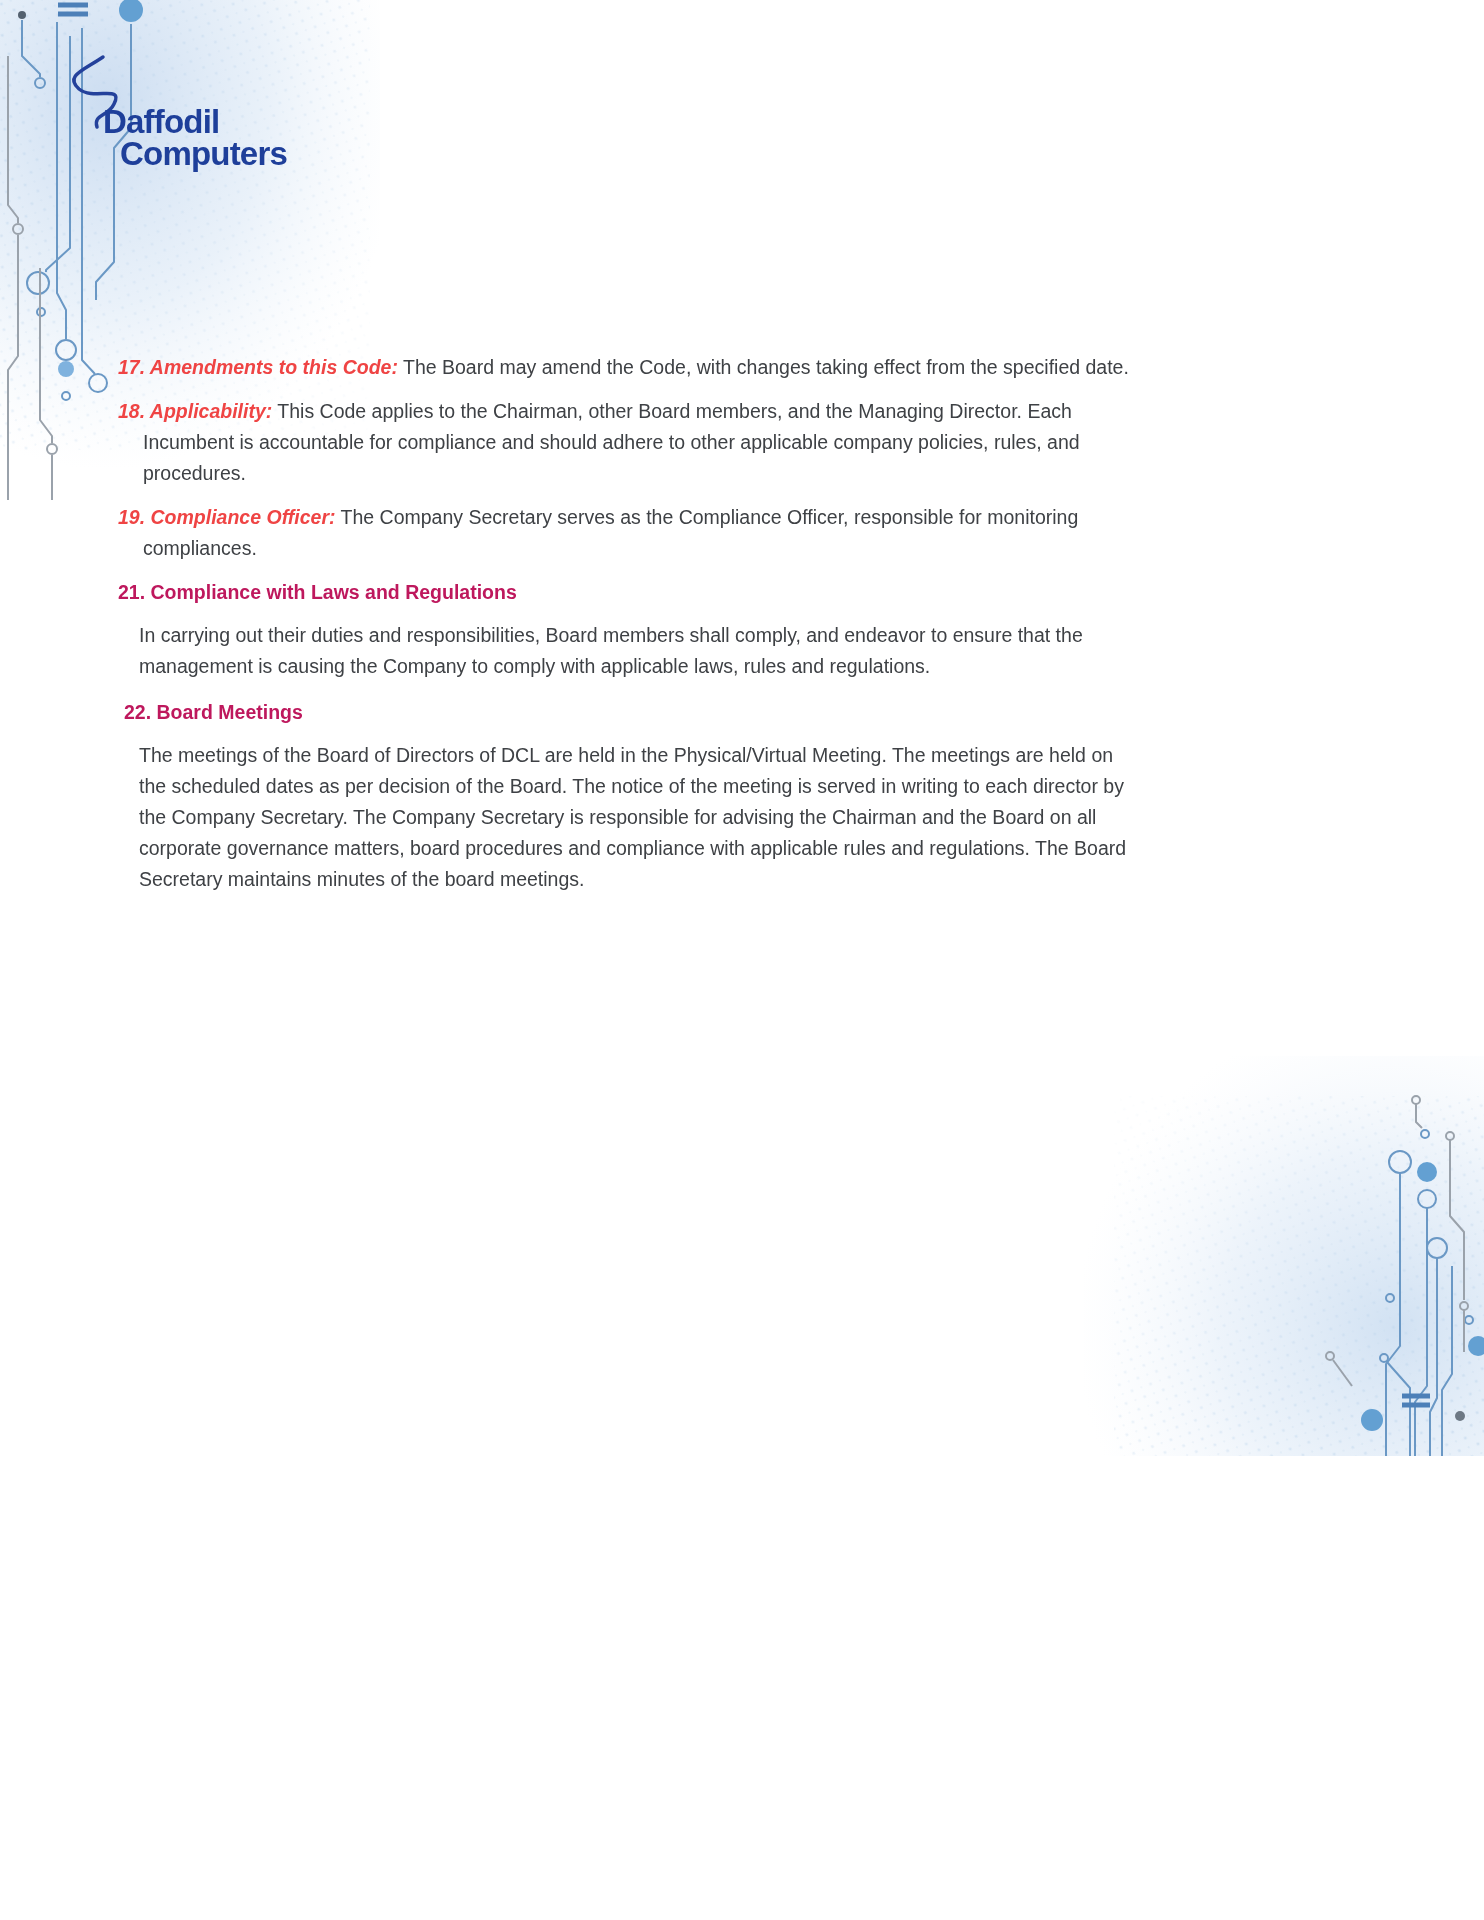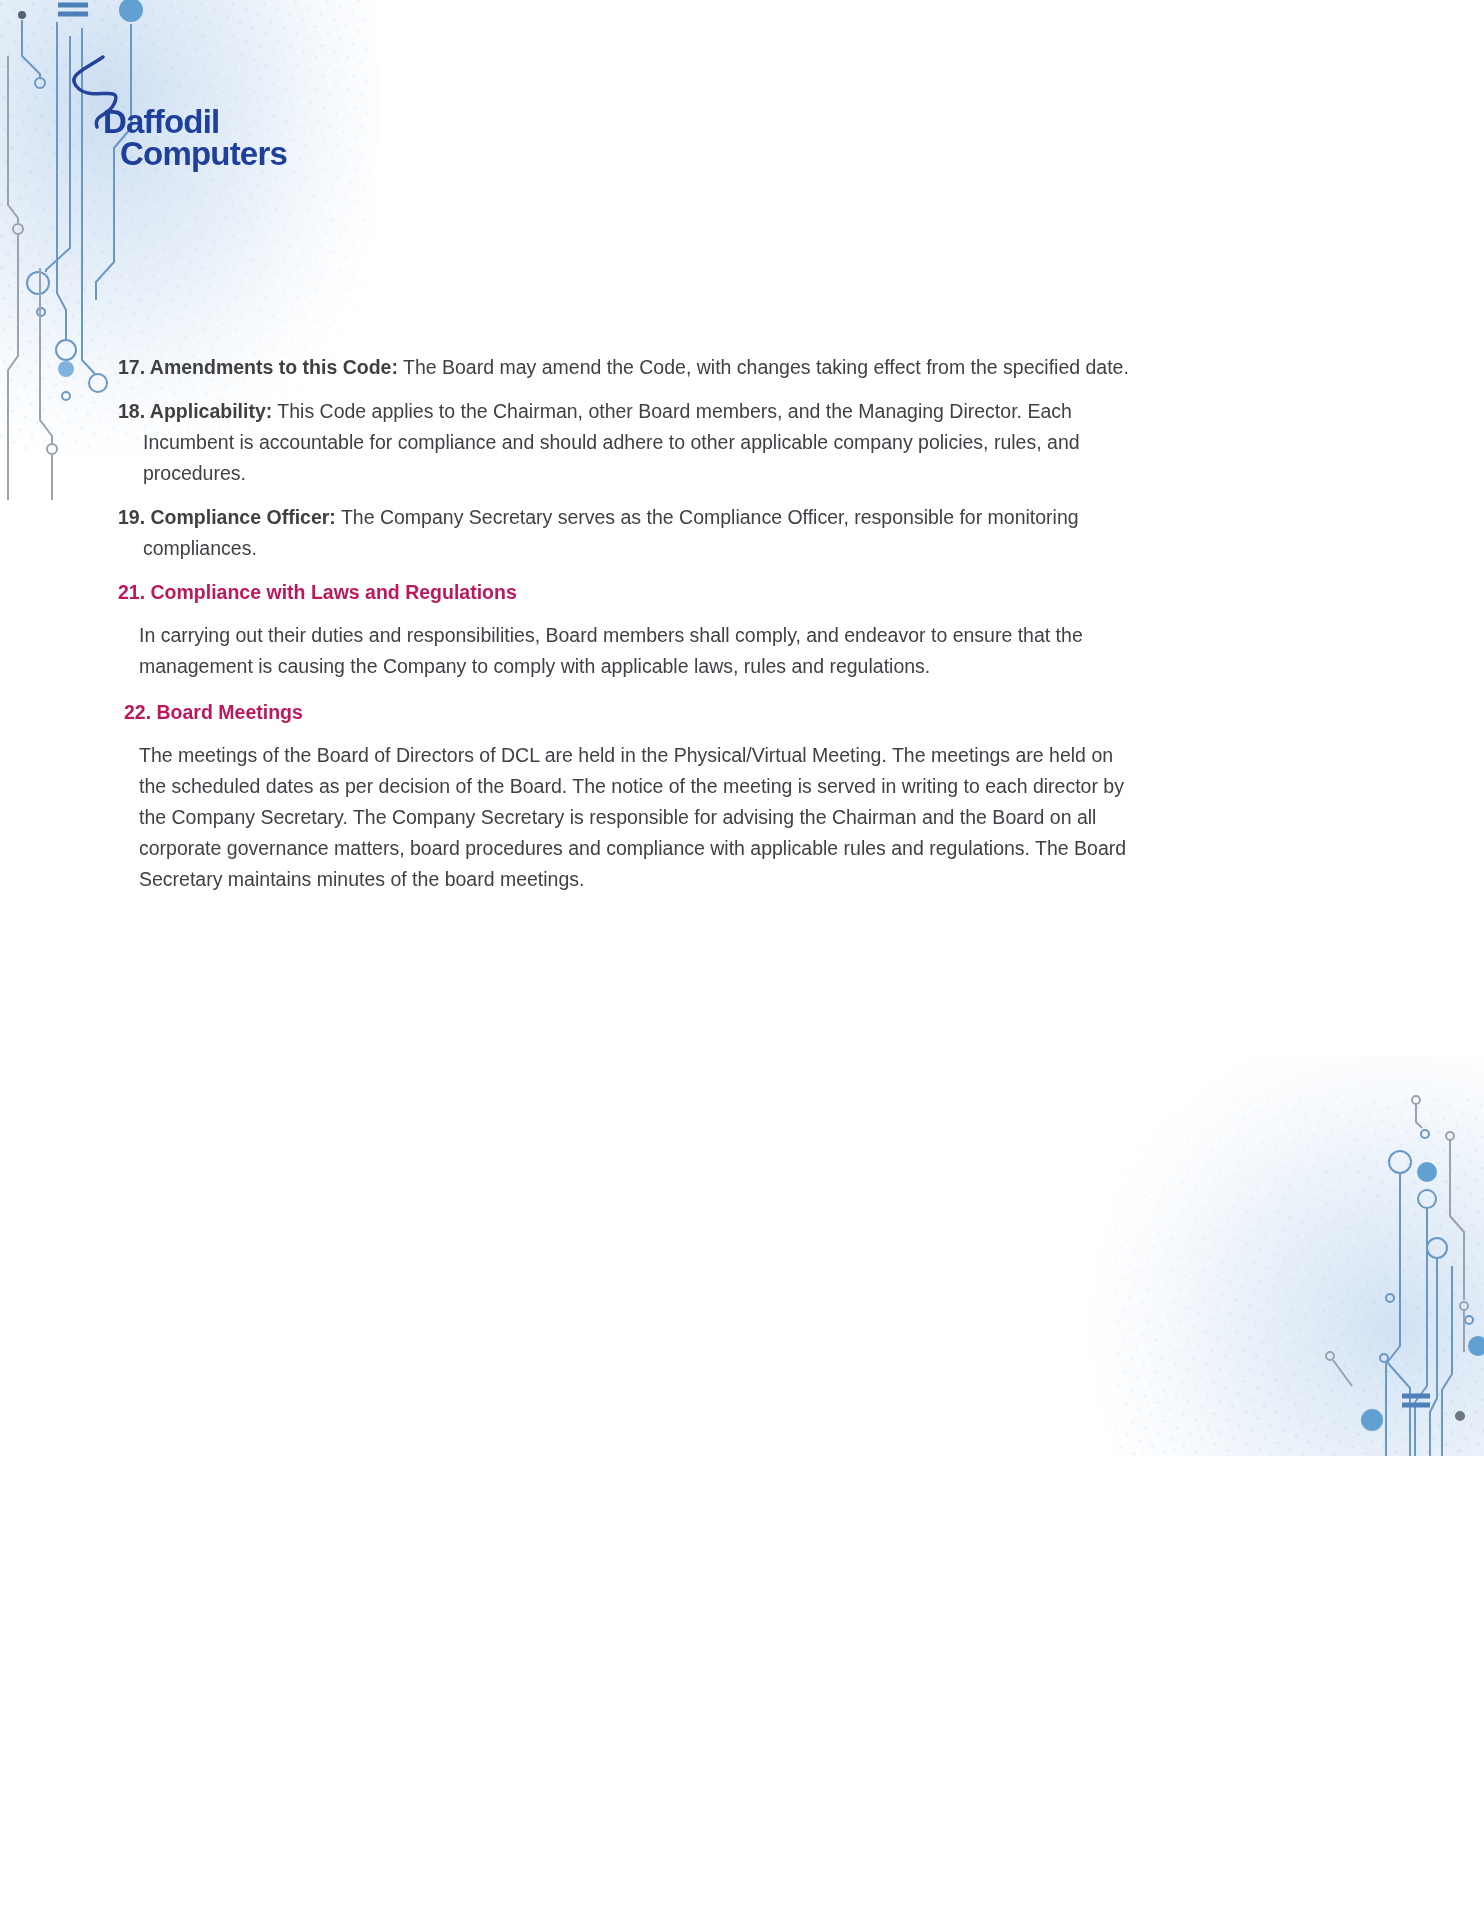--- a/index.html
+++ b/index.html
@@ -15,21 +15,21 @@
   .logo { position:absolute; left:103px; top:106px; color:#1e3f9a; font-weight:bold; z-index:2; }
   .logo-line1 { font-size:33px; letter-spacing:-0.8px; line-height:32px; }
   .logo-line2 { font-size:33px; letter-spacing:-0.8px; line-height:32px; margin-left:17px; }
 
   
   .content {
     position:absolute; left:118px; top:352px; width:1038px; z-index:2;
     color:#3e4145; font-size:19.5px; line-height:31px;
   }
   .item { margin:0 0 13px 0; padding-left:25px; text-indent:-25px; }
-  .item-label { color:#404040; font-weight:bold; }
+  .item-label { color:#ef4444; font-weight:bold;font-style:italic; }
   .section { margin:0; }
   .heading { color:#be185d; font-weight:bold; margin:0 0 12px 0; }
   .heading-22 { padding-left:6px; }
   .para { margin:0 0 15px 0; padding-left:21px; width:1002px; }
 
   
   .footer { position:absolute; left:110px; top:1800px; display:flex; align-items:center; z-index:2; }
   .page-num { font-size:28px; font-weight:bold; color:#8f9296; letter-spacing:1px; }
   .report-badge {
     margin-left:22px; background:#2b55a6; color:#fef9c3; border-radius:5px;

